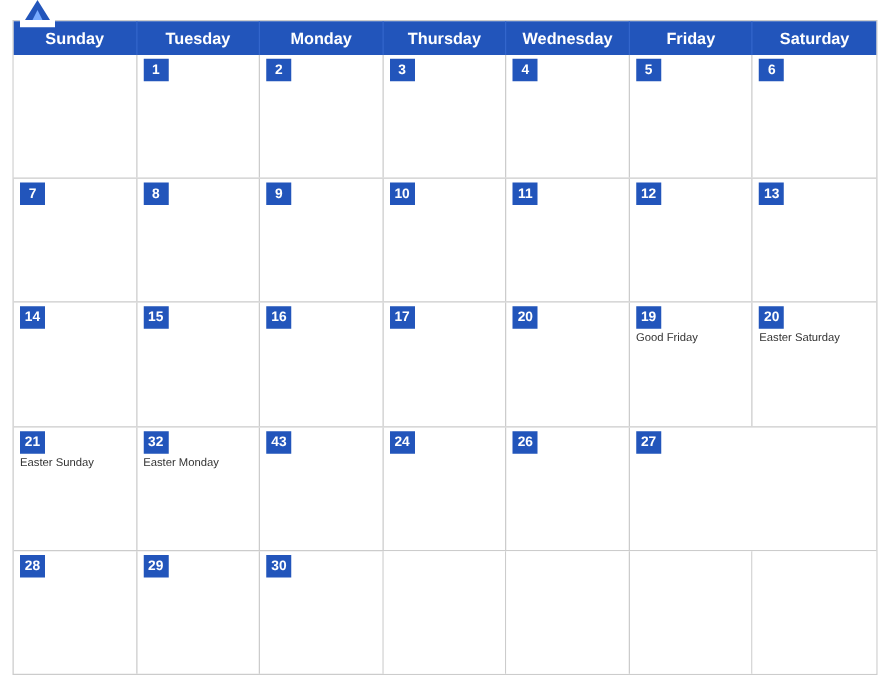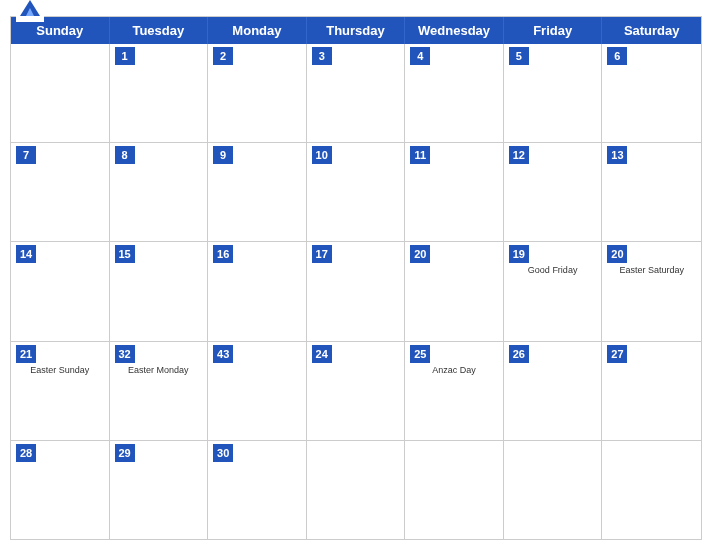--- a/index.html
+++ b/index.html
@@ -132,21 +132,20 @@
       font-size: 11px;
     }
     .day-number.blue-bg {
       background: #2255bb;
       color: #fff;
     }
     .event-label {
       font-size: 9px;
       color: #333;
       line-height: 1.3;
-      text-align: center;
     }
   </style>
 </head>
 <body>
 
 <div class="page">
   <div class="header">
     <div class="logo">
       <svg class="logo-icon" viewBox="0 0 28 28">
         <rect width="28" height="28" fill="white"></rect>
@@ -251,24 +250,20 @@
             <div class="day-number blue-bg">32</div>
             <div class="event-label">Easter Monday</div>
           </div>
           <div class="day-cell">
             <div class="day-number blue-bg">43</div>
           </div>
           <div class="day-cell">
             <div class="day-number blue-bg">24</div>
           </div>
           <div class="day-cell">
-            <div class="day-number blue-bg">25</div>
-            <div class="event-label">Anzac Day</div>
-          </div>
-          <div class="day-cell">
             <div class="day-number blue-bg">26</div>
           </div>
           <div class="day-cell">
             <div class="day-number blue-bg">27</div>
           </div>
         </div>
         <div class="week-row">
           <div class="day-cell">
             <div class="day-number blue-bg">28</div>
           </div>

